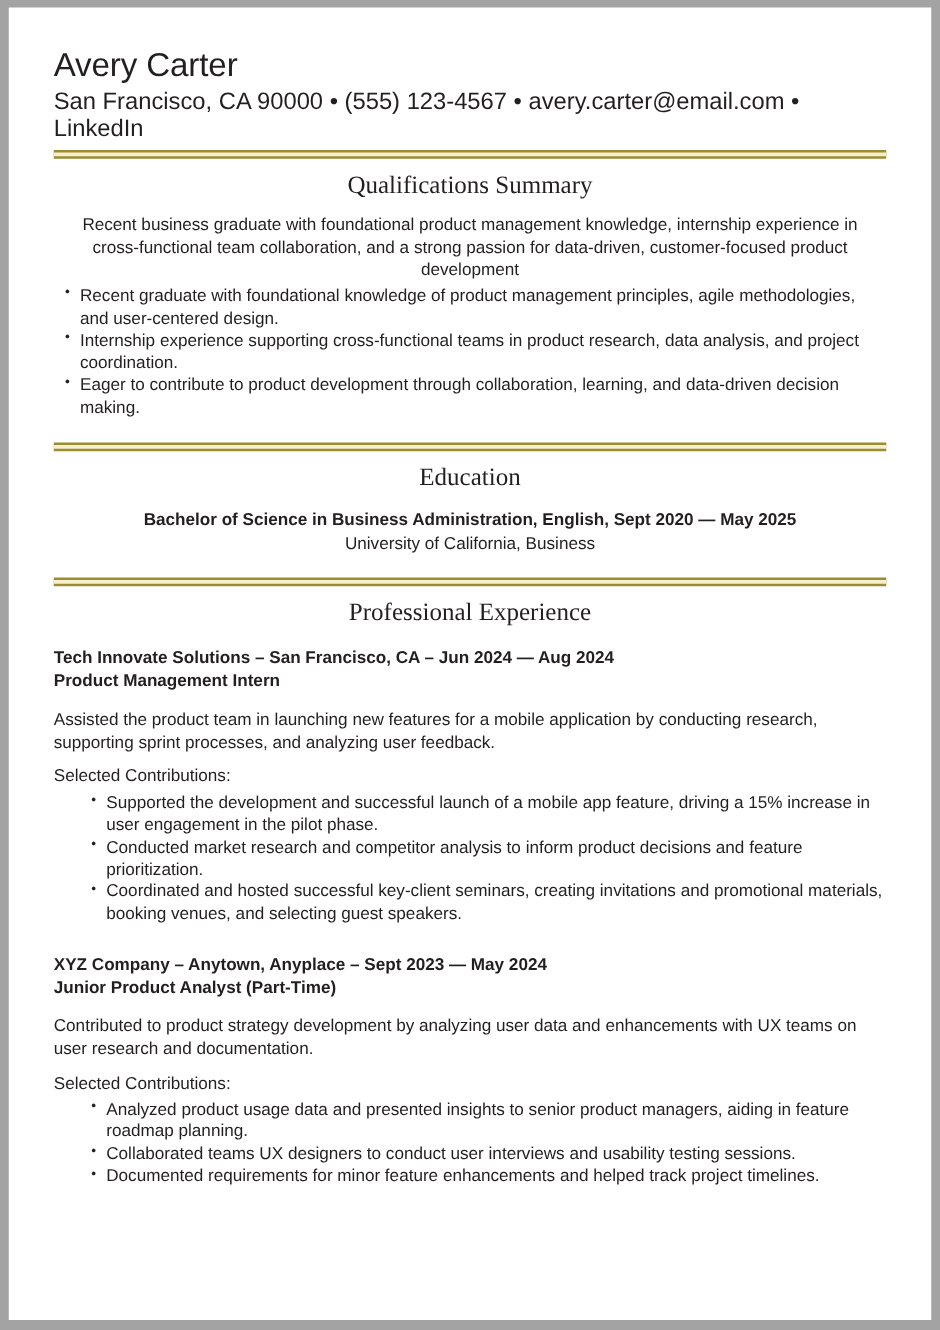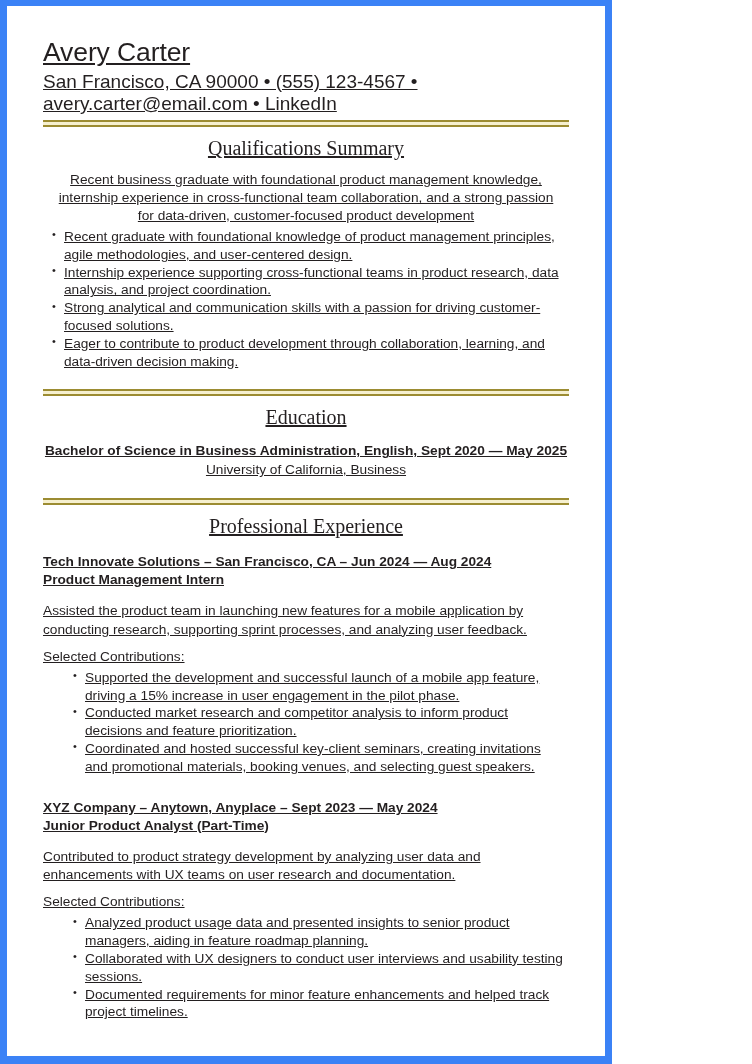--- a/index.html
+++ b/index.html
@@ -8,26 +8,25 @@
     background: #ffffff;
   }
   body {
     width: 752px;
     height: 1064px;
     font-family: "Liberation Sans", sans-serif;
     color: #231f20;
     overflow: hidden;
   }
   .page-backdrop {
-    width: 612px;
+    width: 752px;
     height: 1064px;
-    background: #3b82f6;
+    background: #a3a3a3;
     box-sizing: border-box;
     padding: 6px 7px 8px 7px;
-    text-decoration: underline;
   }
   .page {
     background: #ffffff;
     width: 100%;
     height: 100%;
     box-sizing: border-box;
     padding: 32px 36px 0 36px;
   }
 
   
@@ -180,21 +179,20 @@
       <p class="contact">San Francisco, CA 90000 • (555) 123-4567 • avery.carter@email.com • LinkedIn</p>
       <div class="rule"></div>
     </div>
 
     <section>
       <h2 class="section-heading">Qualifications Summary</h2>
       <p class="summary-para">Recent business graduate with foundational product management knowledge, internship experience in cross-functional team collaboration, and a strong passion for data-driven, customer-focused product development</p>
       <ul class="bullets summary-bullets">
         <li>Recent graduate with foundational knowledge of product management principles, agile methodologies, and user-centered design.</li>
         <li>Internship experience supporting cross-functional teams in product research, data analysis, and project coordination.</li>
-        <li>Strong analytical and communication skills with a passion for driving customer-focused solutions.</li>
         <li>Eager to contribute to product development through collaboration, learning, and data-driven decision making.</li>
       </ul>
     </section>
 
     <div class="section-gap"></div>
 
     <section>
       <div class="rule rule-section"></div>
       <h2 class="section-heading">Education</h2>
       <p class="edu-degree">Bachelor of Science in Business Administration, English, Sept 2020 — May 2025</p>
@@ -219,21 +217,21 @@
         </ul>
       </div>
 
       <div class="job">
         <p class="job-title-line">XYZ Company – Anytown, Anyplace – Sept 2023 — May 2024</p>
         <p class="job-role-line">Junior Product Analyst (Part-Time)</p>
         <p class="job-para">Contributed to product strategy development by analyzing user data and enhancements with UX teams on user research and documentation.</p>
         <p class="contrib-label">Selected Contributions:</p>
         <ul class="bullets job-bullets">
           <li>Analyzed product usage data and presented insights to senior product managers, aiding in feature roadmap planning.</li>
-          <li>Collaborated with UX designers to conduct user interviews and usability testing sessions.</li>
+          <li>Collaborated teams UX designers to conduct user interviews and usability testing sessions.</li>
           <li>Documented requirements for minor feature enhancements and helped track project timelines.</li>
         </ul>
       </div>
 
     </section>
 
   </div>
 </div>
 
 </body></html>

